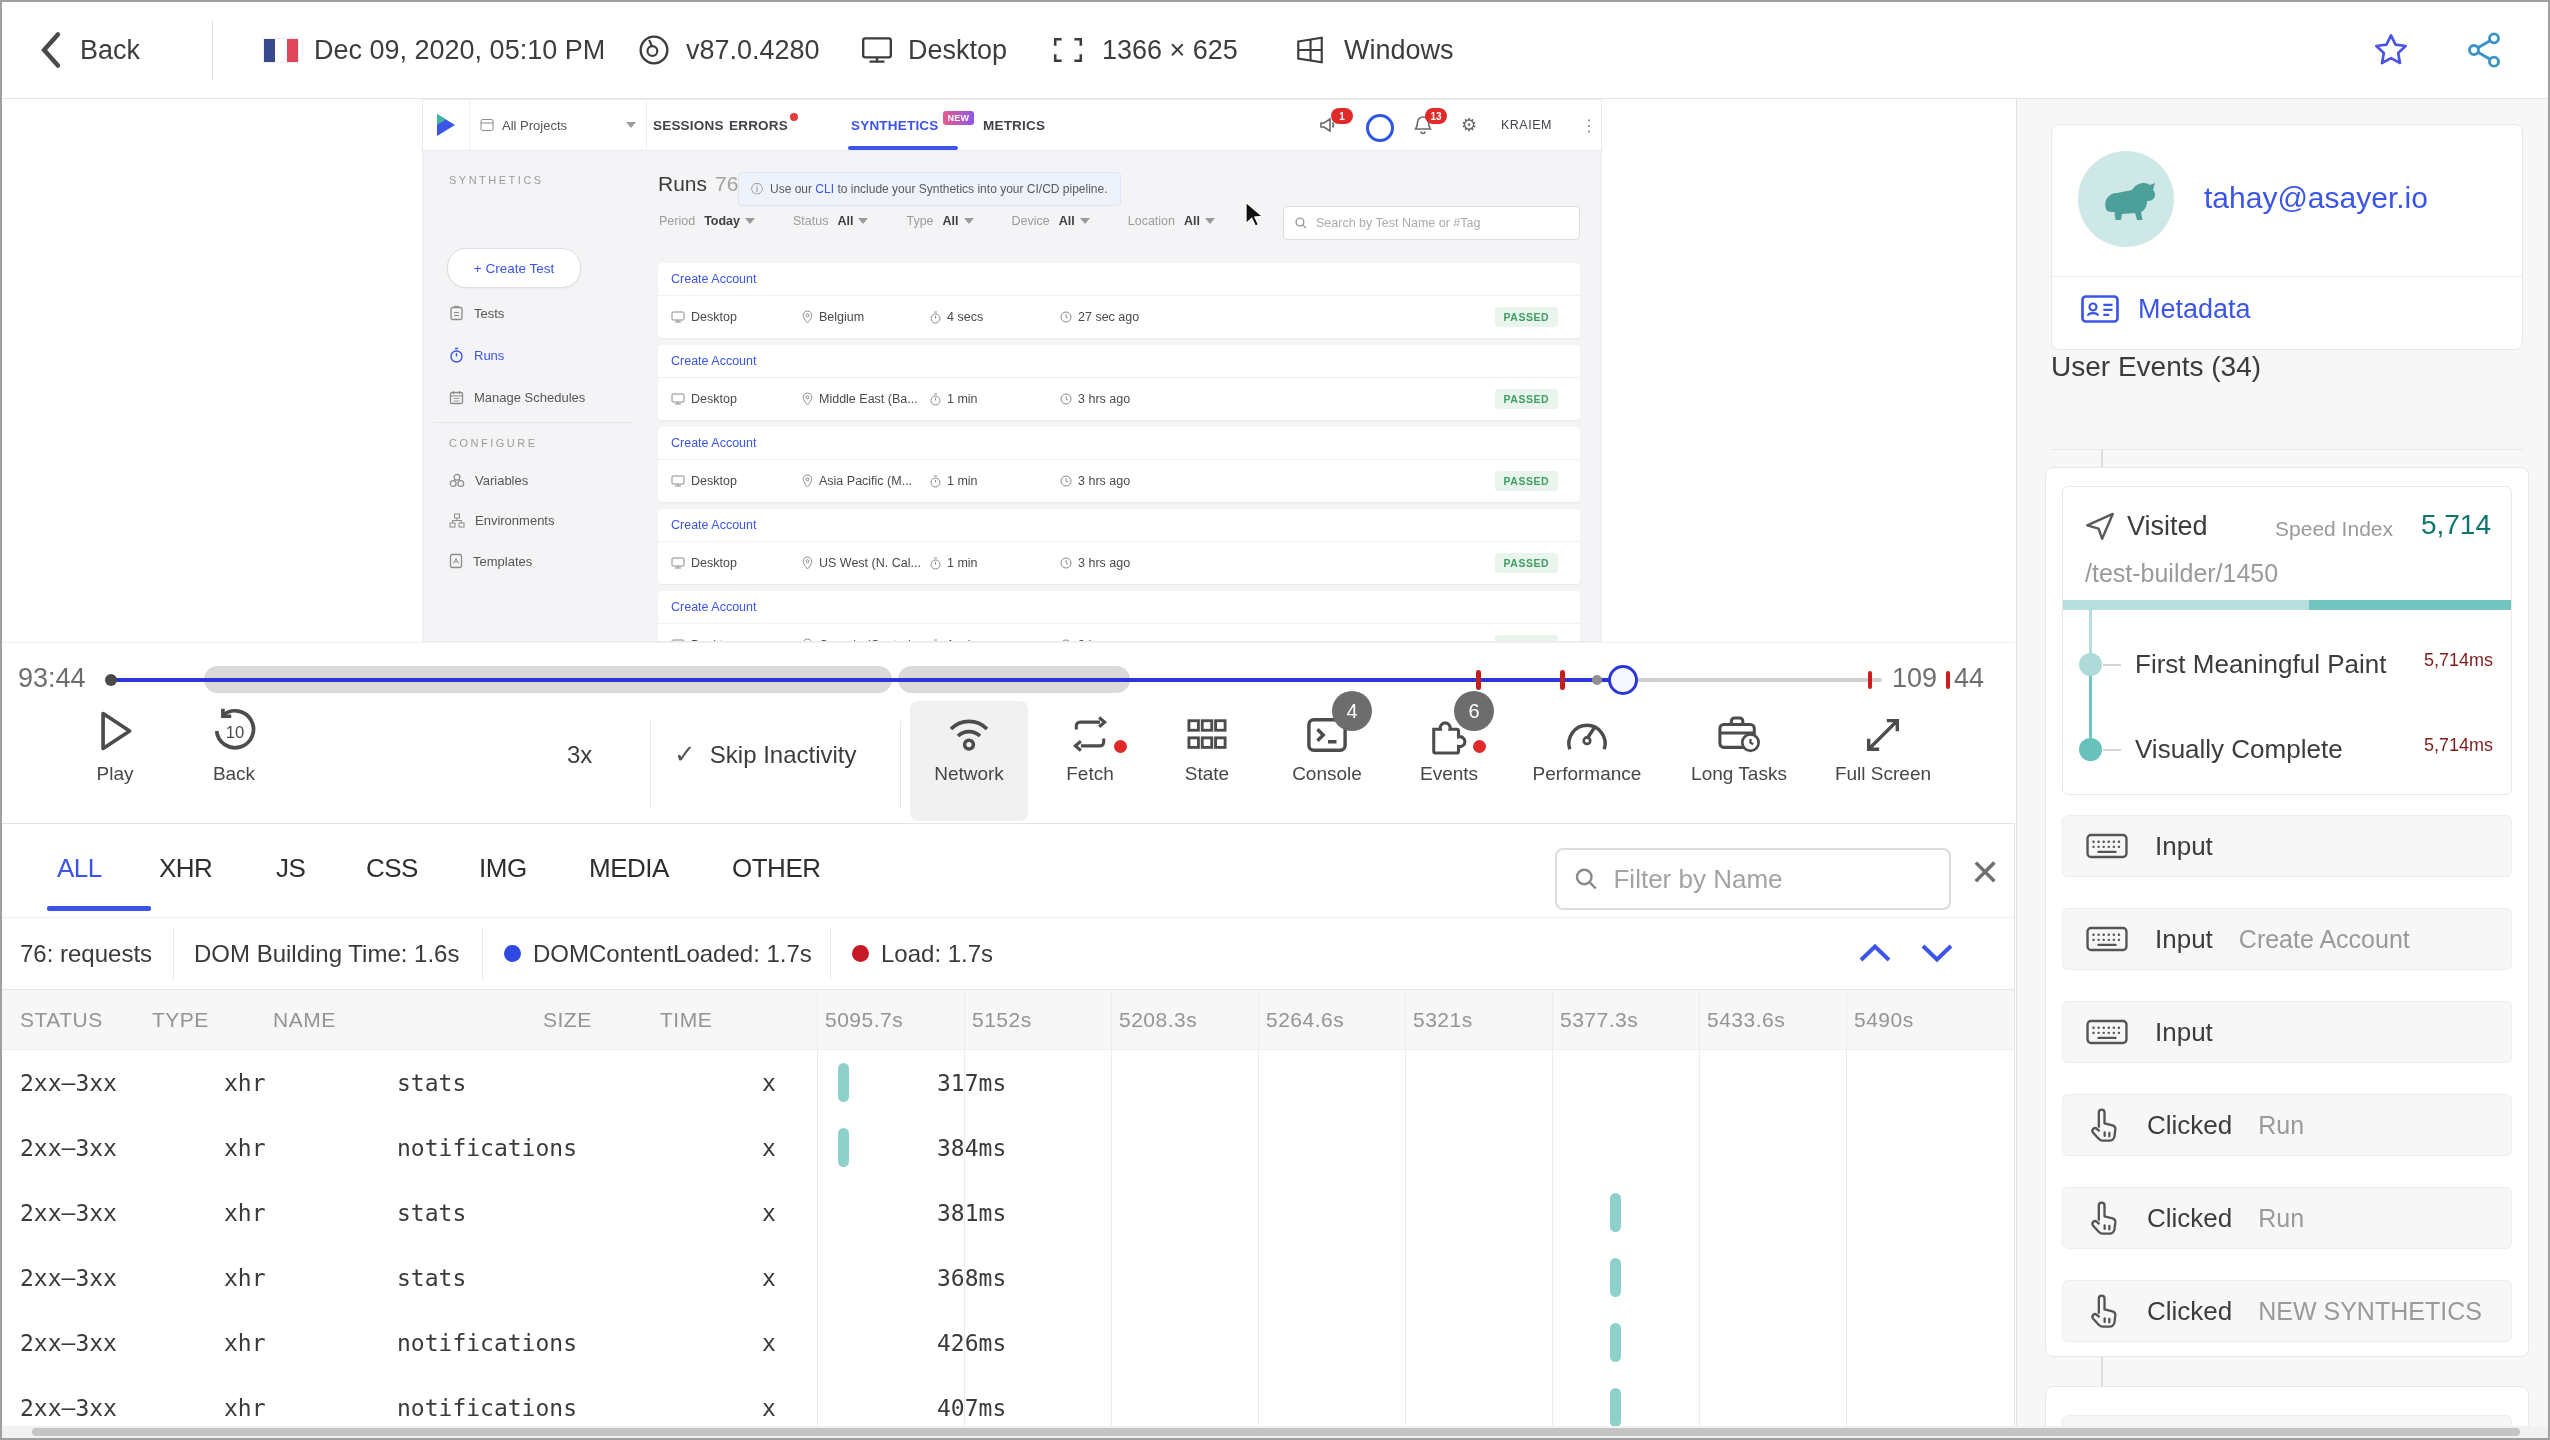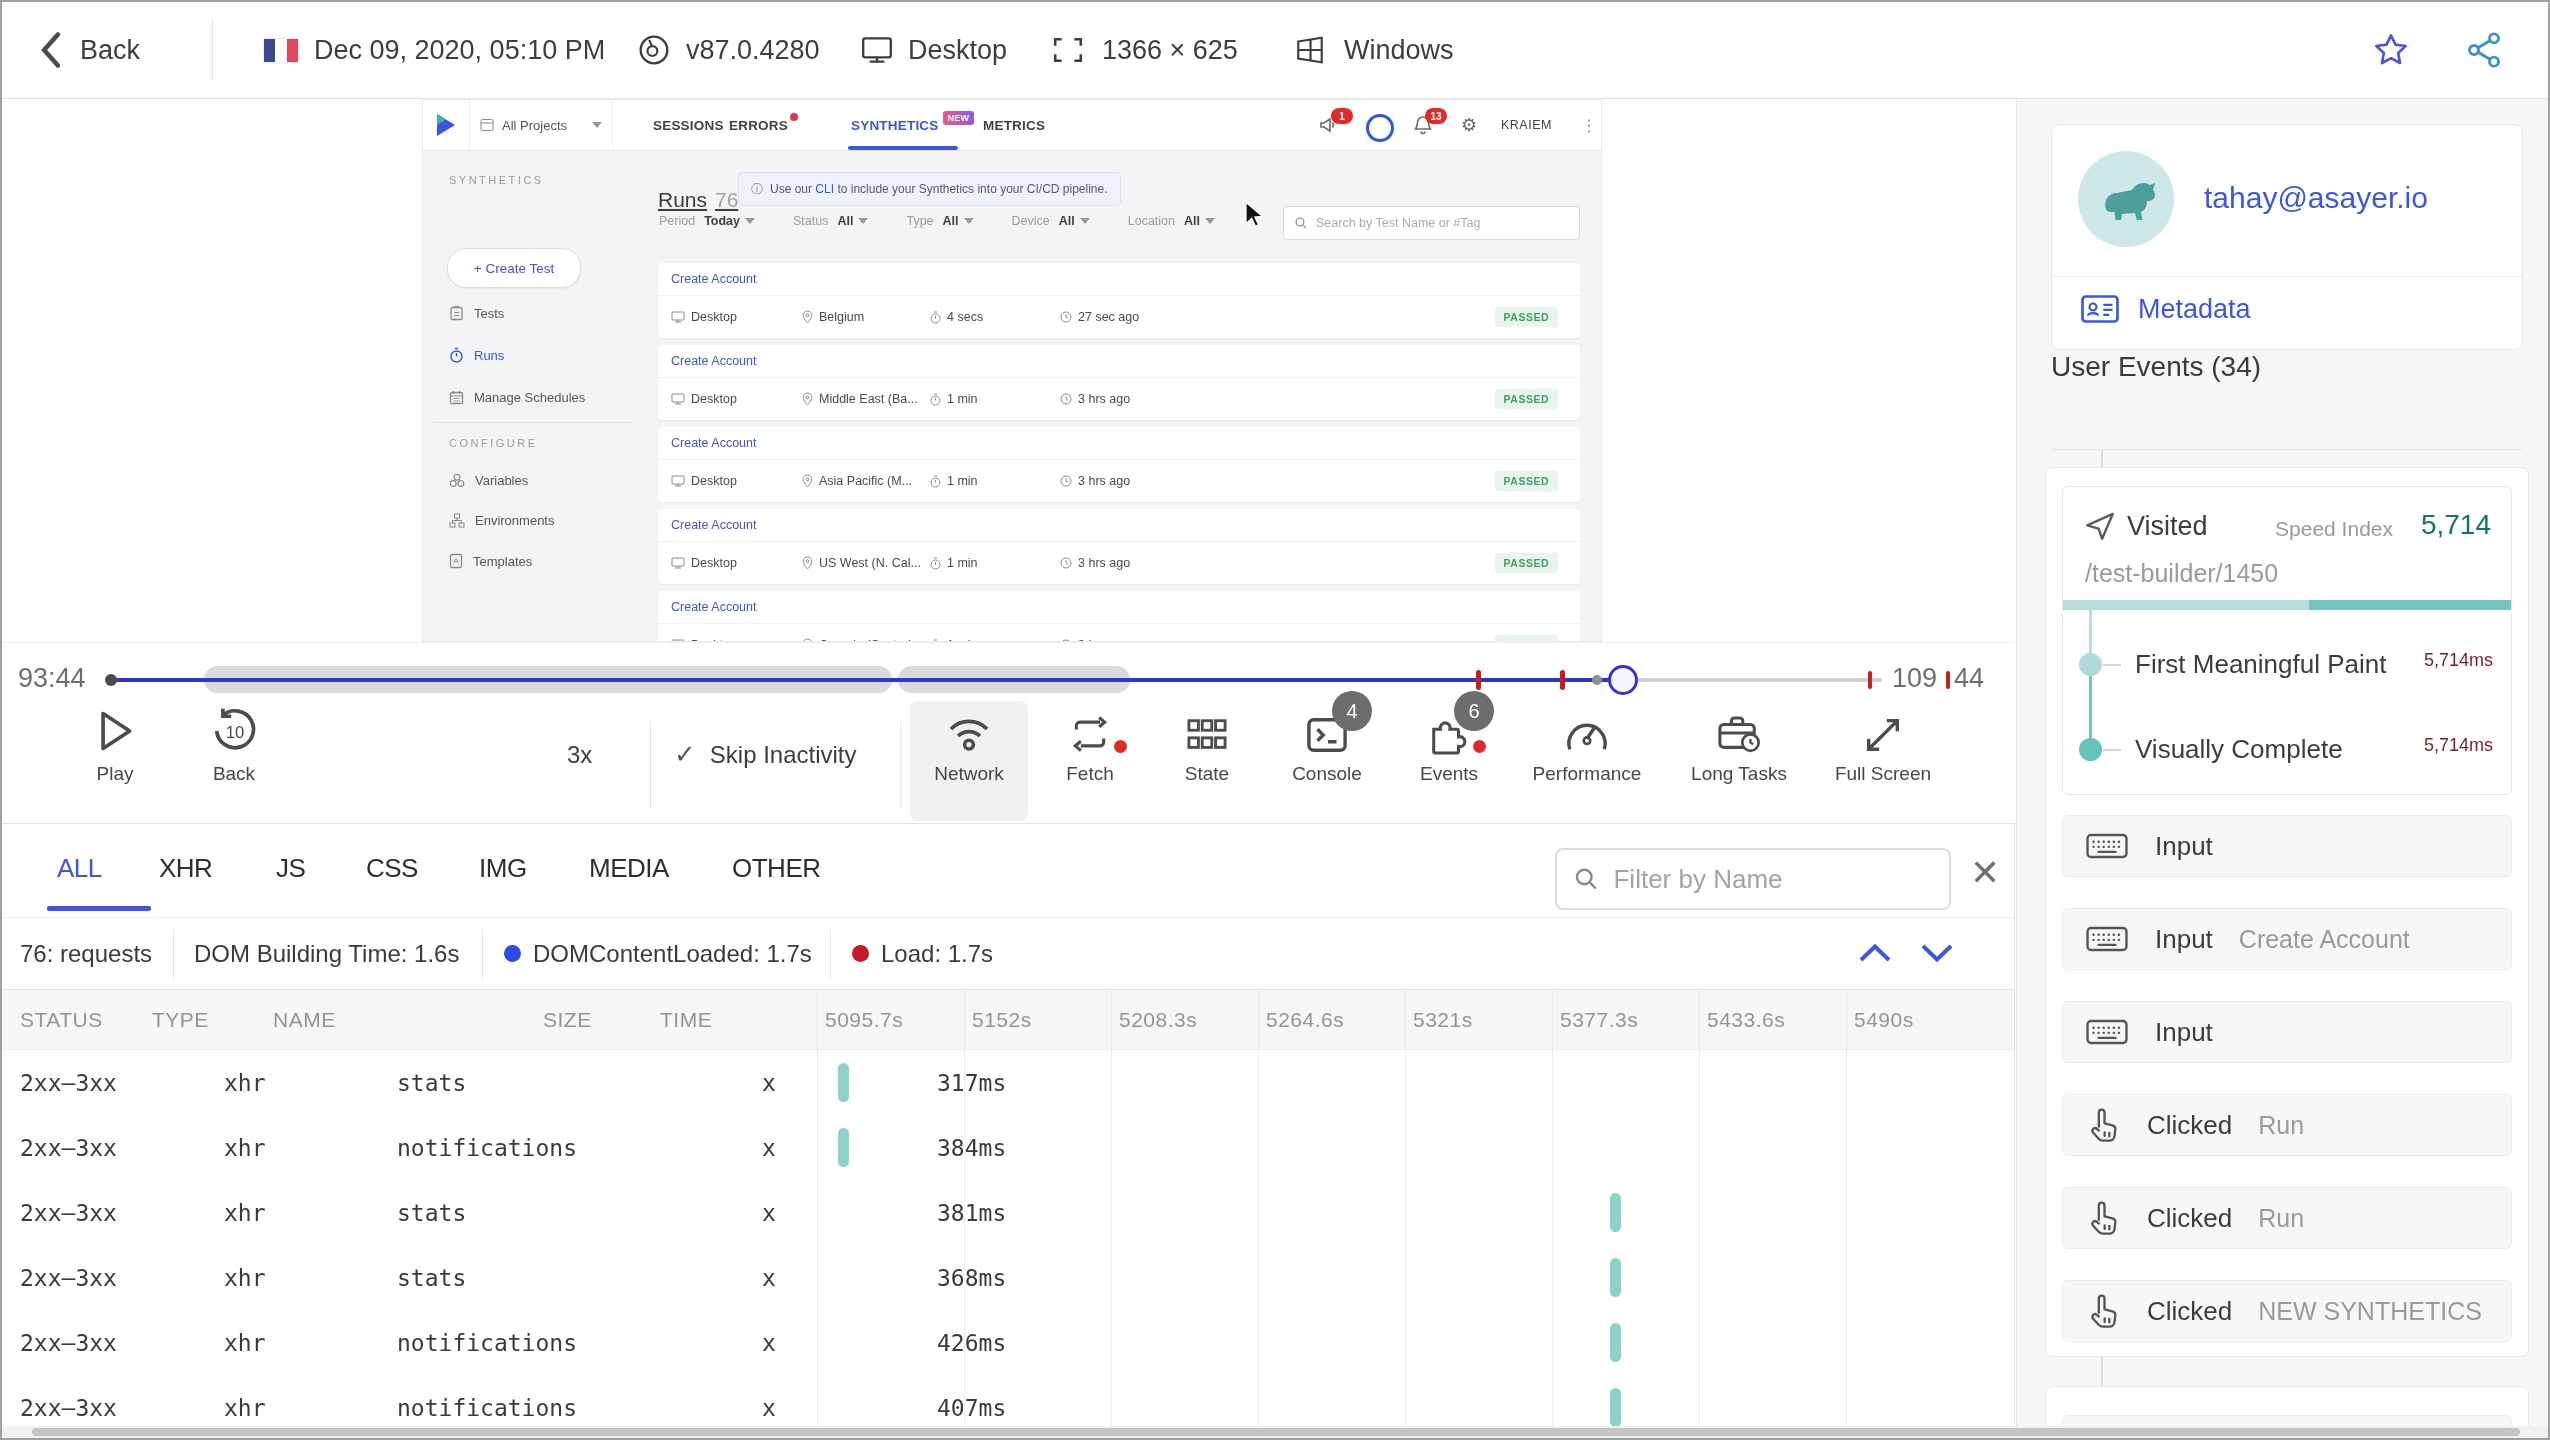--- a/index.html
+++ b/index.html
@@ -9,34 +9,34 @@
   
   .topbar{position:absolute;left:0;top:0;width:100%;height:96px;background:#fff;border-bottom:1px solid #e4e4e4;}
   .tb-text{position:absolute;top:0;height:96px;display:flex;align-items:center;font-size:27px;color:#3d3d3d;}
   .tb-ico{position:absolute;top:0;height:96px;display:flex;align-items:center;}
   .tb-div{position:absolute;left:210px;top:18px;height:60px;width:1px;background:#e2e2e2;}
   .flag{width:34px;height:23px;display:flex;box-shadow:0 0 0 1px #eee;}
   
   .miniapp{position:absolute;left:420px;top:97px;width:1180px;height:543px;background:#f4f4f6;border:1px solid #ececec;box-sizing:border-box;overflow:hidden;font-size:13px;color:#4a4a4a;}
   .m-nav{position:absolute;left:0;top:0;right:0;height:50px;background:#fff;border-bottom:1px solid #e9e9e9;}
   .m-nav-item{position:absolute;top:0;height:50px;display:flex;align-items:center;font-weight:600;font-size:13.5px;color:#42424c;letter-spacing:.2px;}
-  .m-sel{position:absolute;left:46px;top:0;width:144px;height:50px;border-left:1px solid #efefef;border-right:1px solid #efefef;display:flex;align-items:center;gap:8px;padding:0 10px;box-sizing:border-box;font-size:13px;color:#555;}
+  .m-sel{position:absolute;left:46px;top:0;width:178px;height:50px;border-left:1px solid #efefef;border-right:1px solid #efefef;display:flex;align-items:center;gap:8px;padding:0 10px;box-sizing:border-box;font-size:13px;color:#555;}
   .cdown{width:0;height:0;border-left:5px solid transparent;border-right:5px solid transparent;border-top:6px solid #9a9a9a;}
   .m-underline{position:absolute;left:425px;top:46px;width:110px;height:4px;background:#3b55e8;border-radius:2px;}
   .newbadge{font-size:9px;font-weight:700;color:#fff;background:linear-gradient(90deg,#e85a8a,#8e58e8);border-radius:3px;padding:2px 5px;margin-left:4px;transform:translateY(-7px);}
   .reddot{width:8px;height:8px;border-radius:50%;background:#e23b3b;transform:translateY(-8px);margin-left:2px;}
   .m-badge{position:absolute;min-width:16px;height:16px;border-radius:8px;background:#e02a2a;color:#fff;font-size:10px;font-weight:700;display:flex;align-items:center;justify-content:center;padding:0 3px;}
   .spinner{width:22px;height:22px;border:3px solid #2f55e8;border-radius:50%;}
   .m-side{position:absolute;left:0;top:50px;width:230px;bottom:0;}
   .m-sec{position:absolute;left:26px;font-size:11px;letter-spacing:2.5px;color:#9b9b9b;}
   .m-item{position:absolute;left:26px;display:flex;align-items:center;gap:10px;font-size:13px;color:#555;}
   .m-item.active{color:#3b55e8;}
   .m-pill{position:absolute;left:24px;top:98px;width:132px;height:38px;background:#fff;border:1px solid #dedede;border-radius:19px;display:flex;align-items:center;justify-content:center;color:#3b55e8;font-size:13.5px;box-shadow:0 1px 2px rgba(0,0,0,.04);}
   .m-main{position:absolute;left:230px;top:50px;right:0;bottom:0;}
-  .m-title{position:absolute;left:5px;top:38px;font-size:21px;color:#3c3c3c;text-decoration:underline;}
+  .m-title{position:absolute;left:5px;top:22px;font-size:21px;color:#3c3c3c;}
   .m-count{color:#a2a2a2;margin-left:8px;}
   .m-banner{position:absolute;left:85px;top:22px;height:32px;background:#eef2fa;border:1px solid #dde5f3;border-radius:4px;display:flex;align-items:center;gap:7px;padding:0 12px;font-size:12px;color:#5a5a5a;white-space:nowrap;}
   .m-banner .cli{color:#3b55e8;}
   .m-filters{position:absolute;left:6px;top:58px;display:flex;gap:38px;font-size:12.5px;align-items:center;height:26px;}
   .m-filters .lab{color:#9c9c9c;margin-right:9px;text-align:right;}
   .m-filters .val{color:#3f3f3f;font-weight:600;display:inline-flex;align-items:center;gap:5px;}
   .m-search{position:absolute;left:630px;top:56px;width:297px;height:34px;background:#fff;border:1px solid #ddd;border-radius:4px;display:flex;align-items:center;gap:8px;padding:0 10px;box-sizing:border-box;color:#ababab;font-size:12.5px;}
   .m-card{position:absolute;left:5px;width:922px;height:75px;background:#fff;border-radius:4px;box-shadow:0 1px 2px rgba(0,0,0,.05);overflow:hidden;}
   .m-card .link{height:32px;display:flex;align-items:center;padding-left:13px;color:#3b55e8;font-size:12.5px;border-bottom:1px solid #f1f1f1;}
   .m-card .det{height:42px;display:flex;align-items:center;padding:0 22px 0 13px;font-size:12.5px;color:#4a4a4a;}

